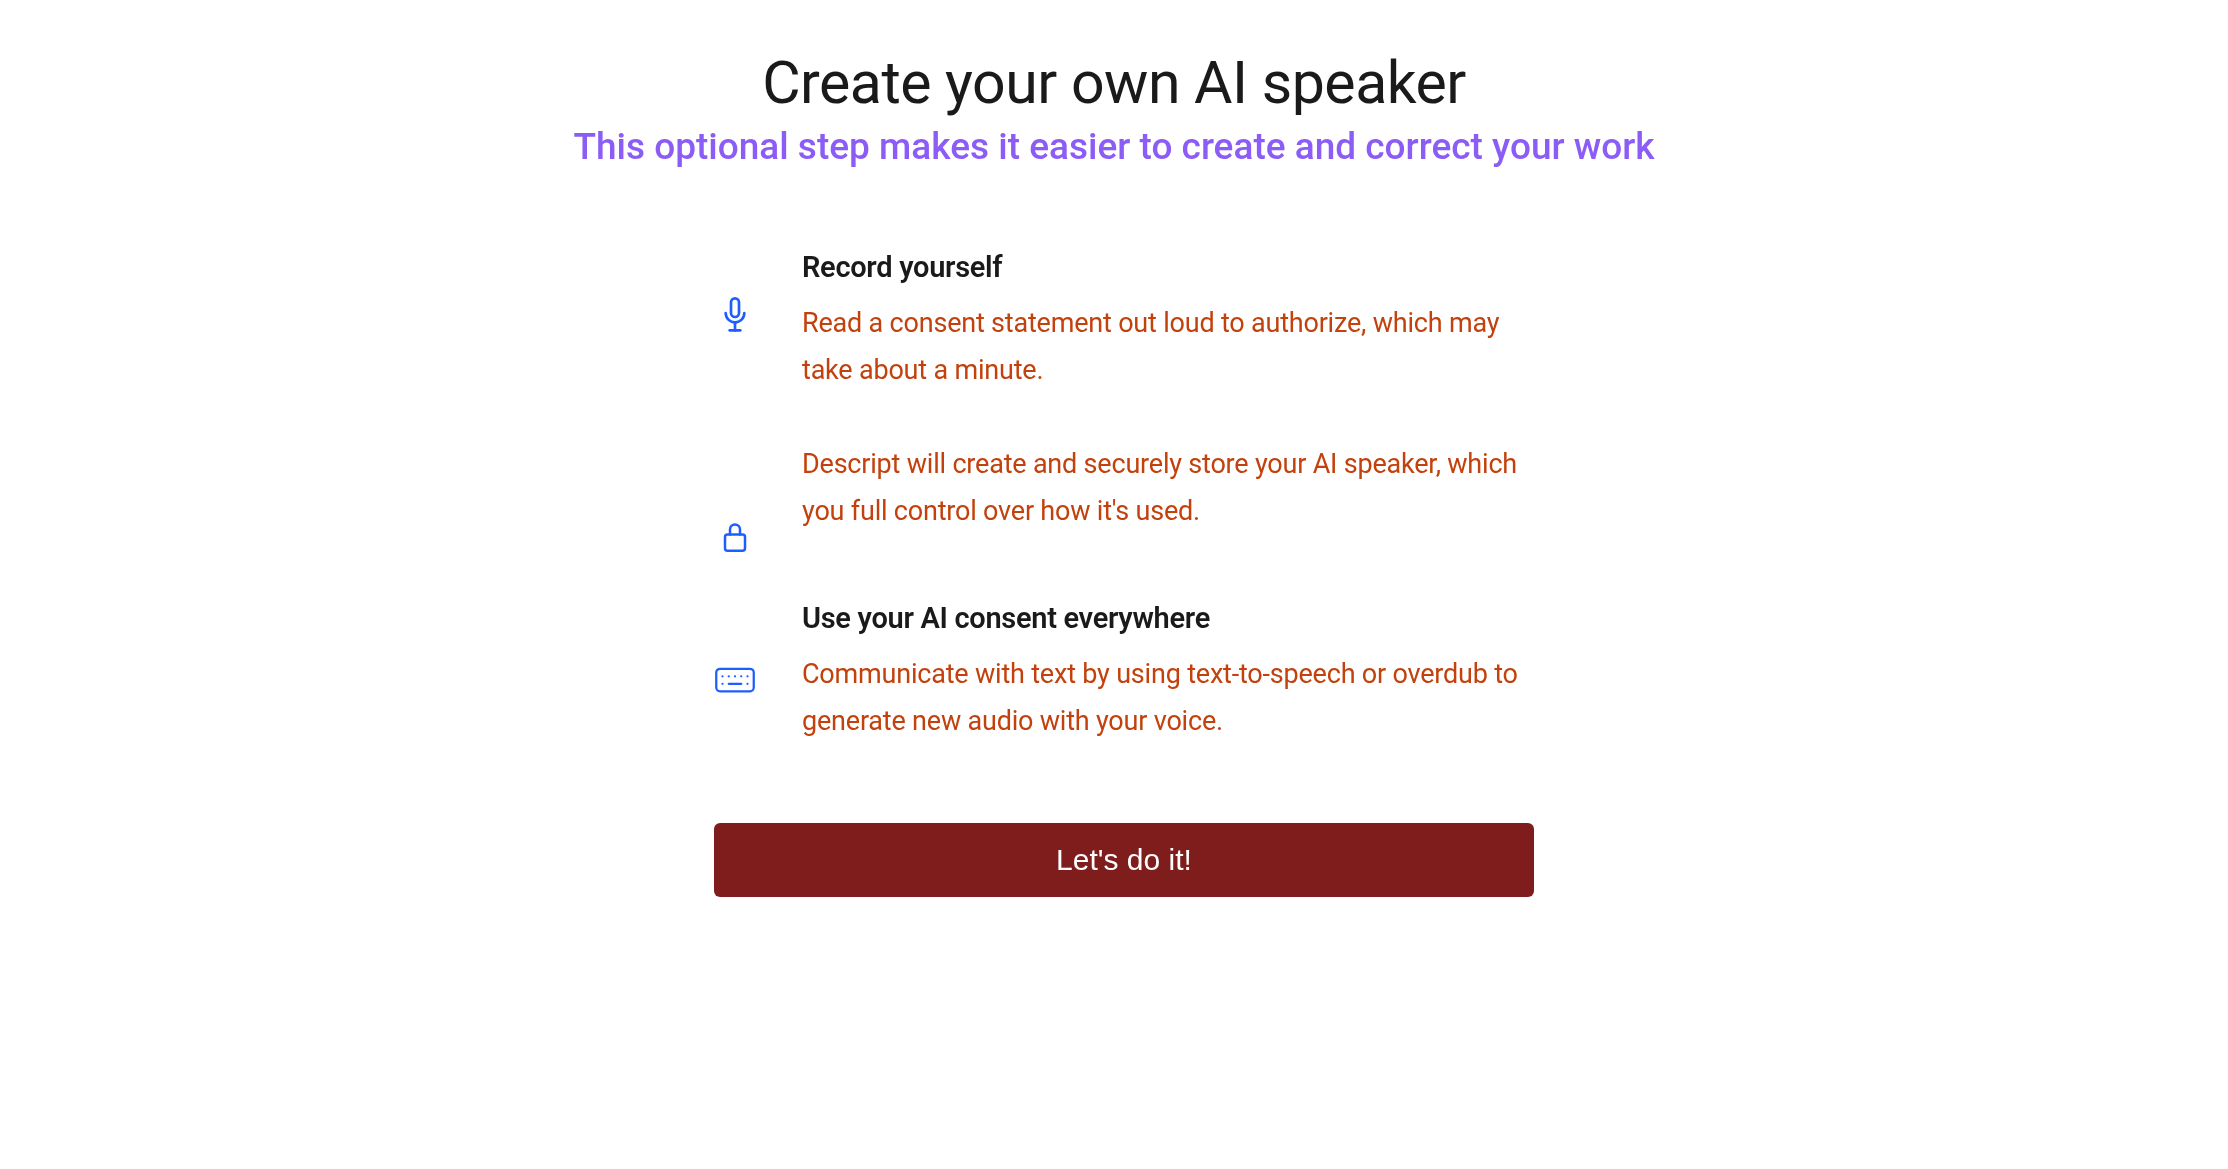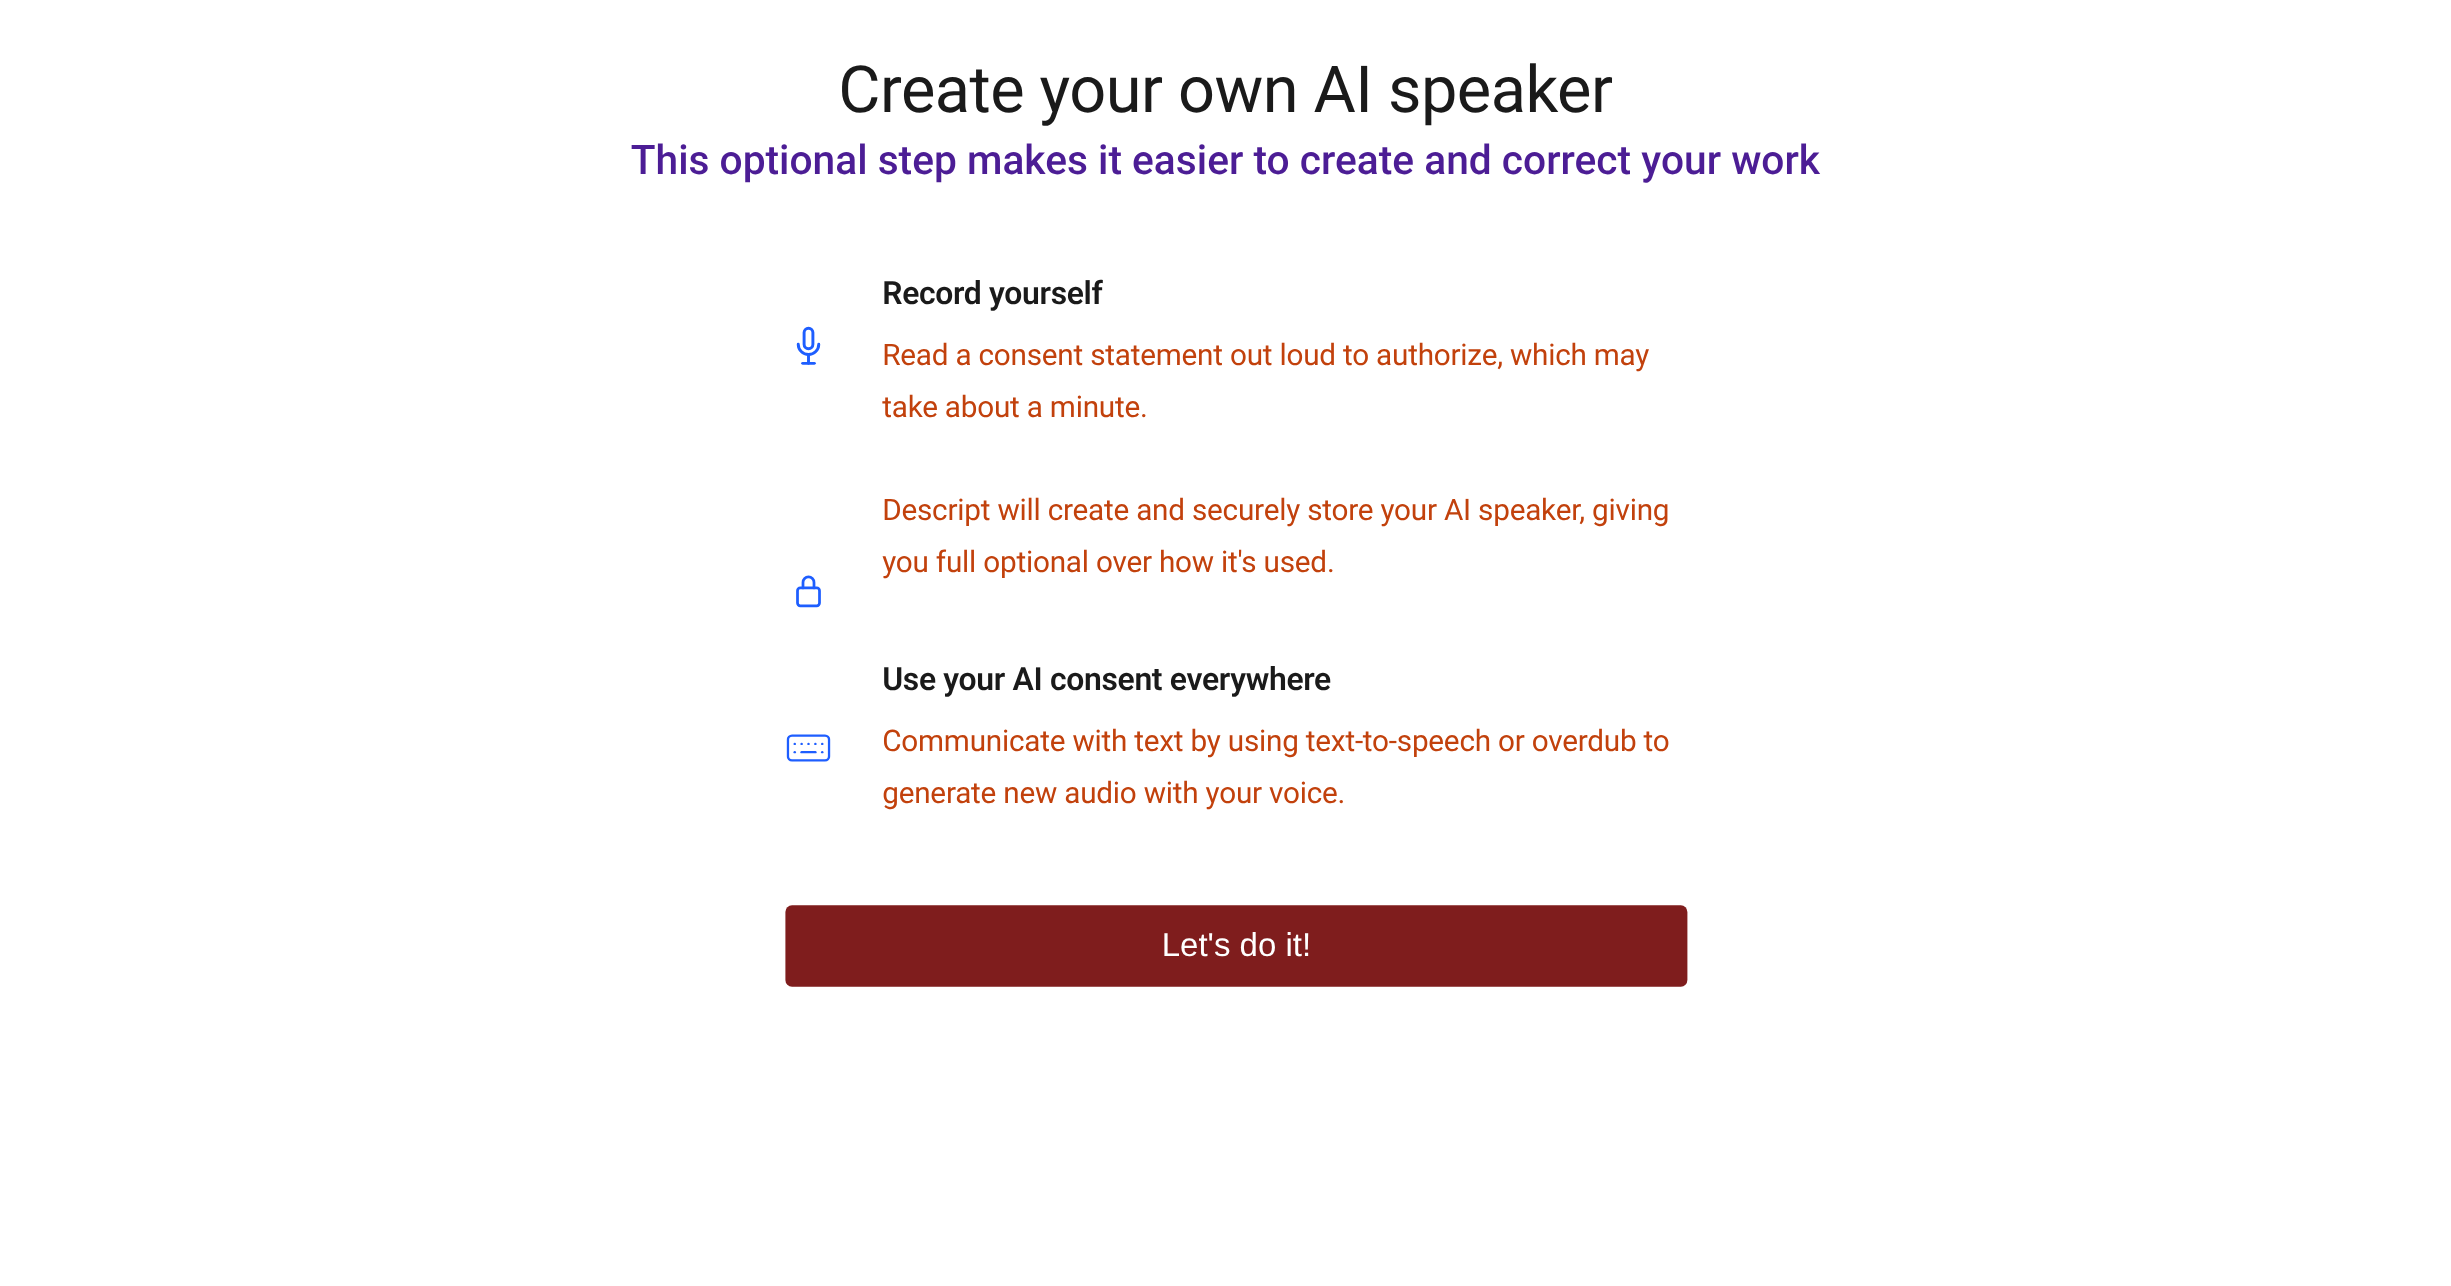--- a/index.html
+++ b/index.html
@@ -22,21 +22,21 @@
       font-weight: 400;
       color: #1a1a1a;
       text-align: center;
       margin-bottom: 8px;
       letter-spacing: -0.5px;
       margin-top: 24px;
     }
     .page-subtitle {
       font-size: 37px;
       font-weight: 500;
-      color: #4c1d95;
+      color: #8b5cf6;
       text-align: center;
       margin-bottom: 82px;
     }
     .steps-container {
       display: flex;
       flex-direction: column;
       gap: 46px;
       width: 820px;
       margin-left: 20px;
     }
@@ -124,21 +124,21 @@
   </div>
 
   <div class="step step-2">
     <div class="step-icon">
       <svg width="30" height="36" viewBox="0 0 24 28" stroke-width="2" stroke-linecap="round" stroke-linejoin="round">
         <rect x="4" y="12" width="16" height="13" rx="2"></rect>
         <path d="M8 12V8a4 4 0 0 1 8 0v4"></path>
       </svg>
     </div>
     <div class="step-content">
-      <p class="step-description">Descript will create and securely store your AI speaker, giving you full optional over how it's used.</p>
+      <p class="step-description">Descript will create and securely store your AI speaker, which you full control over how it's used.</p>
     </div>
   </div>
 
   <div class="step step-3">
     <div class="step-icon">
       <svg width="40" height="26" viewBox="0 0 32 20" stroke-width="1.8" stroke-linecap="round" stroke-linejoin="round">
         <rect x="1" y="1" width="30" height="18" rx="3"></rect>
         <line x1="6" y1="7" x2="6" y2="7"></line>
         <line x1="11" y1="7" x2="11" y2="7"></line>
         <line x1="16" y1="7" x2="16" y2="7"></line>

